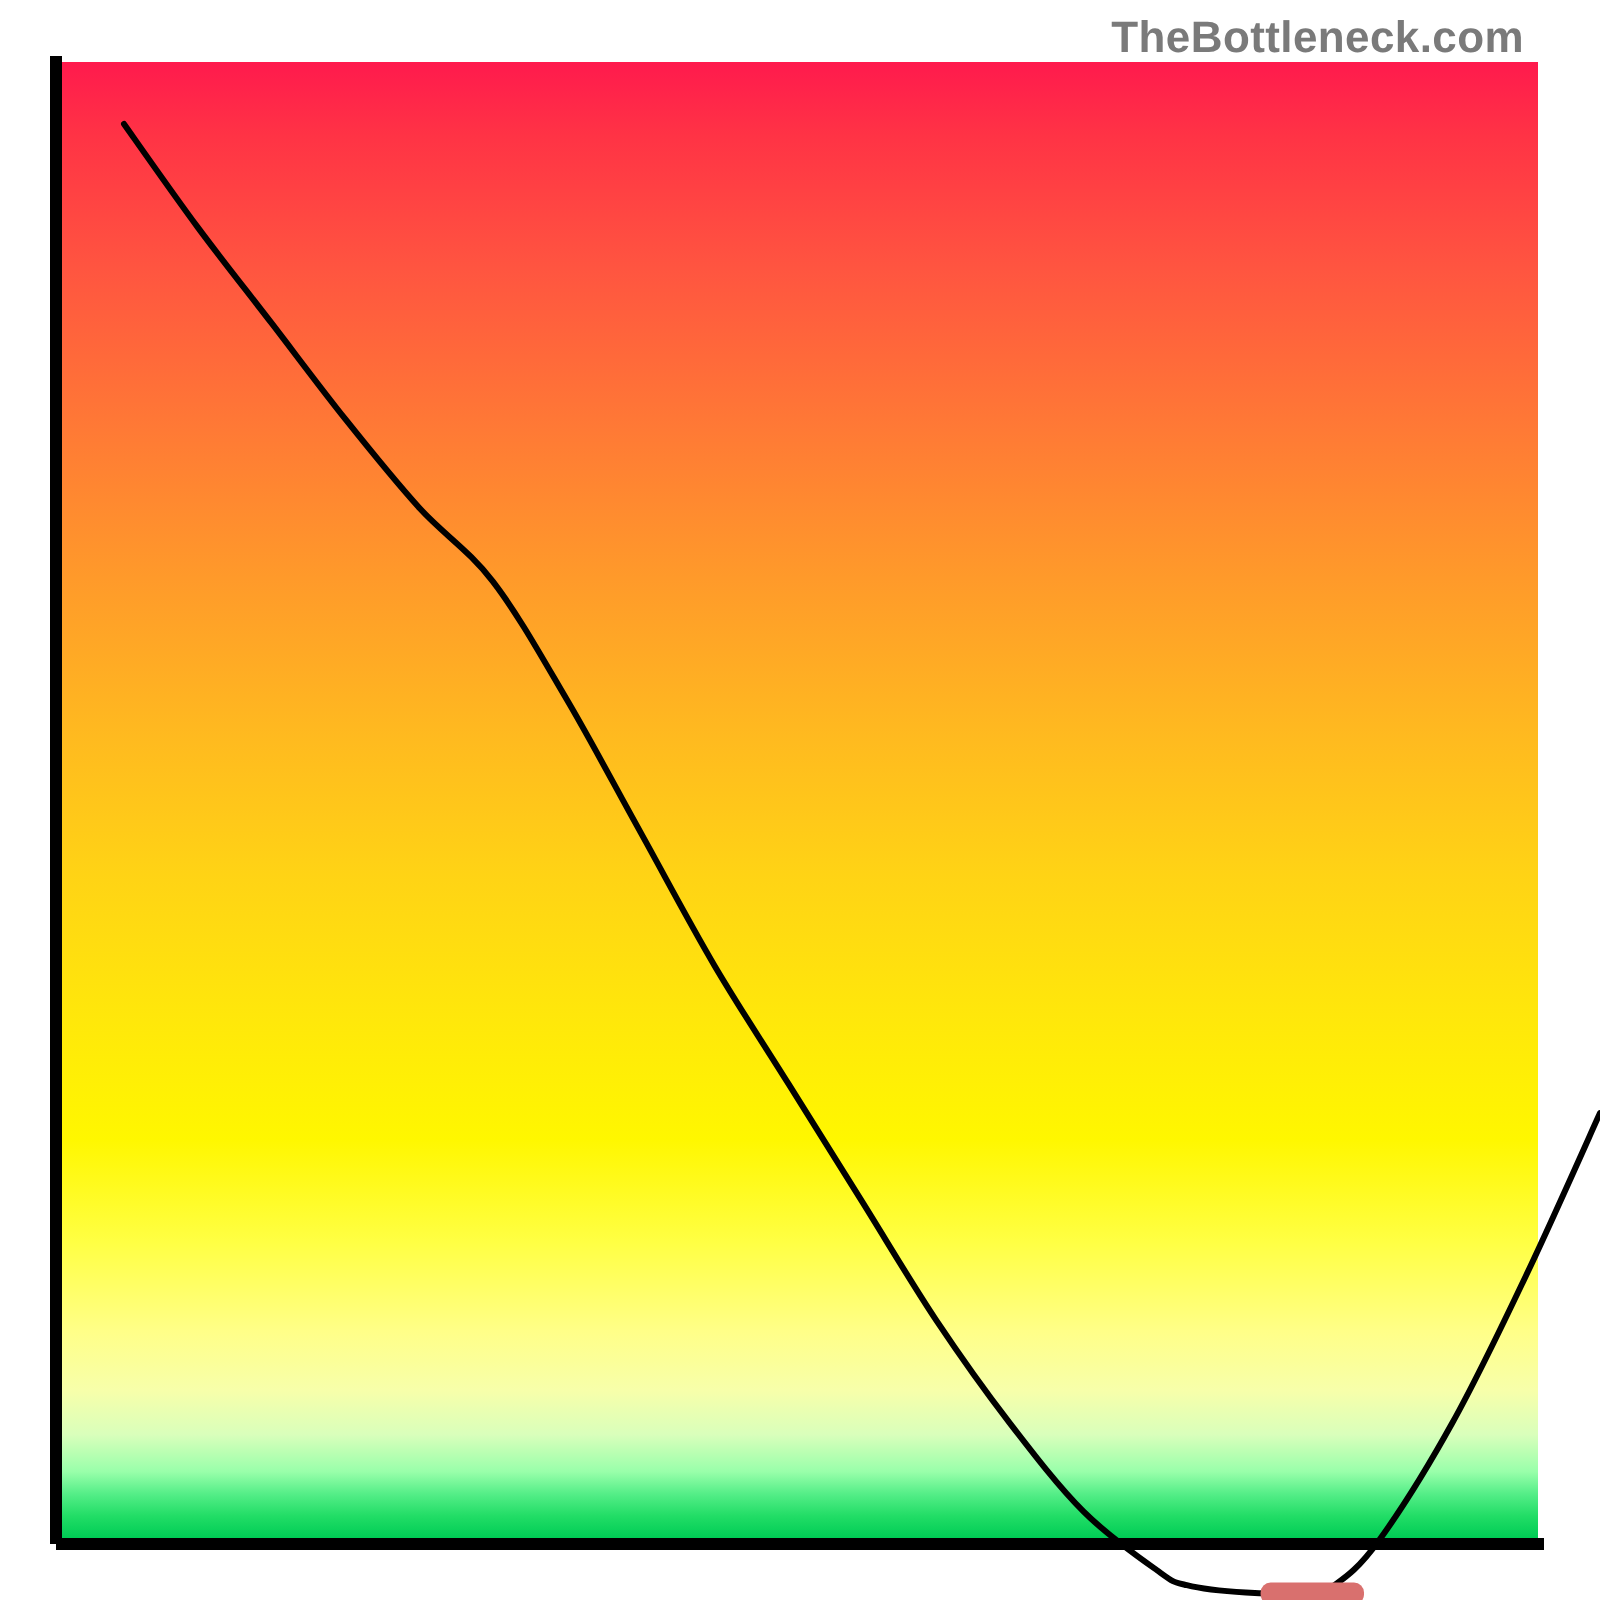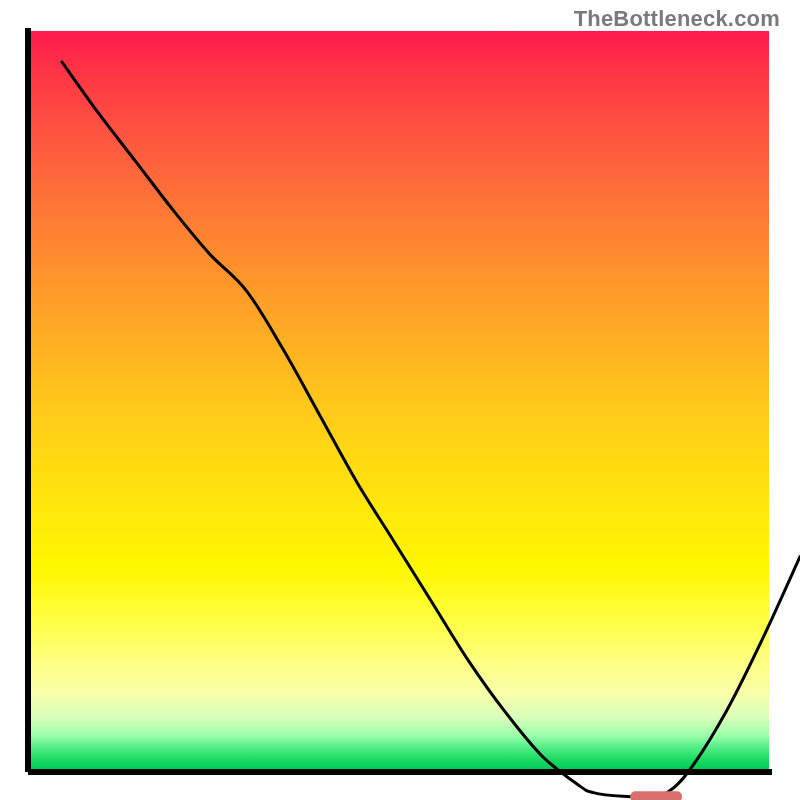--- a/index.html
+++ b/index.html
@@ -61,21 +61,21 @@
   .axis-bottom {
     position: absolute;
     left: 28px;
     top: 769px;
     width: 744px;
     height: 6px;
     background: #000000;
   }
   .watermark {
     position: absolute;
-    right: 20px;
+    right: 38px;
     top: 6px;
     font-size: 22px;
     font-weight: 600;
     color: #7a7a7a;
     letter-spacing: 0.2px;
     font-family: Arial, Helvetica, sans-serif;
   }
   svg.overlay {
     position: absolute;
     left: 31px;

